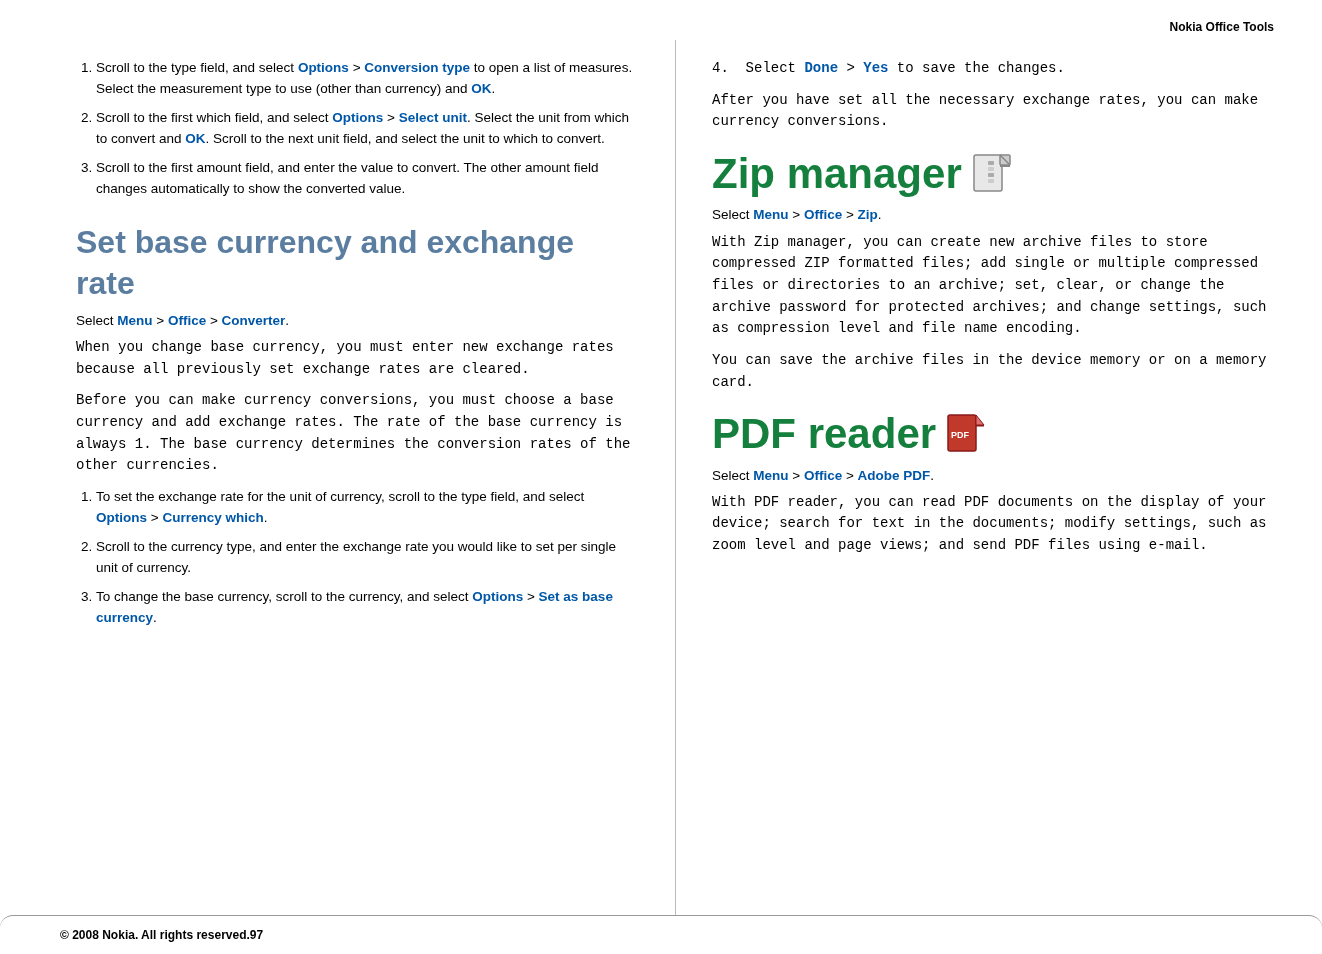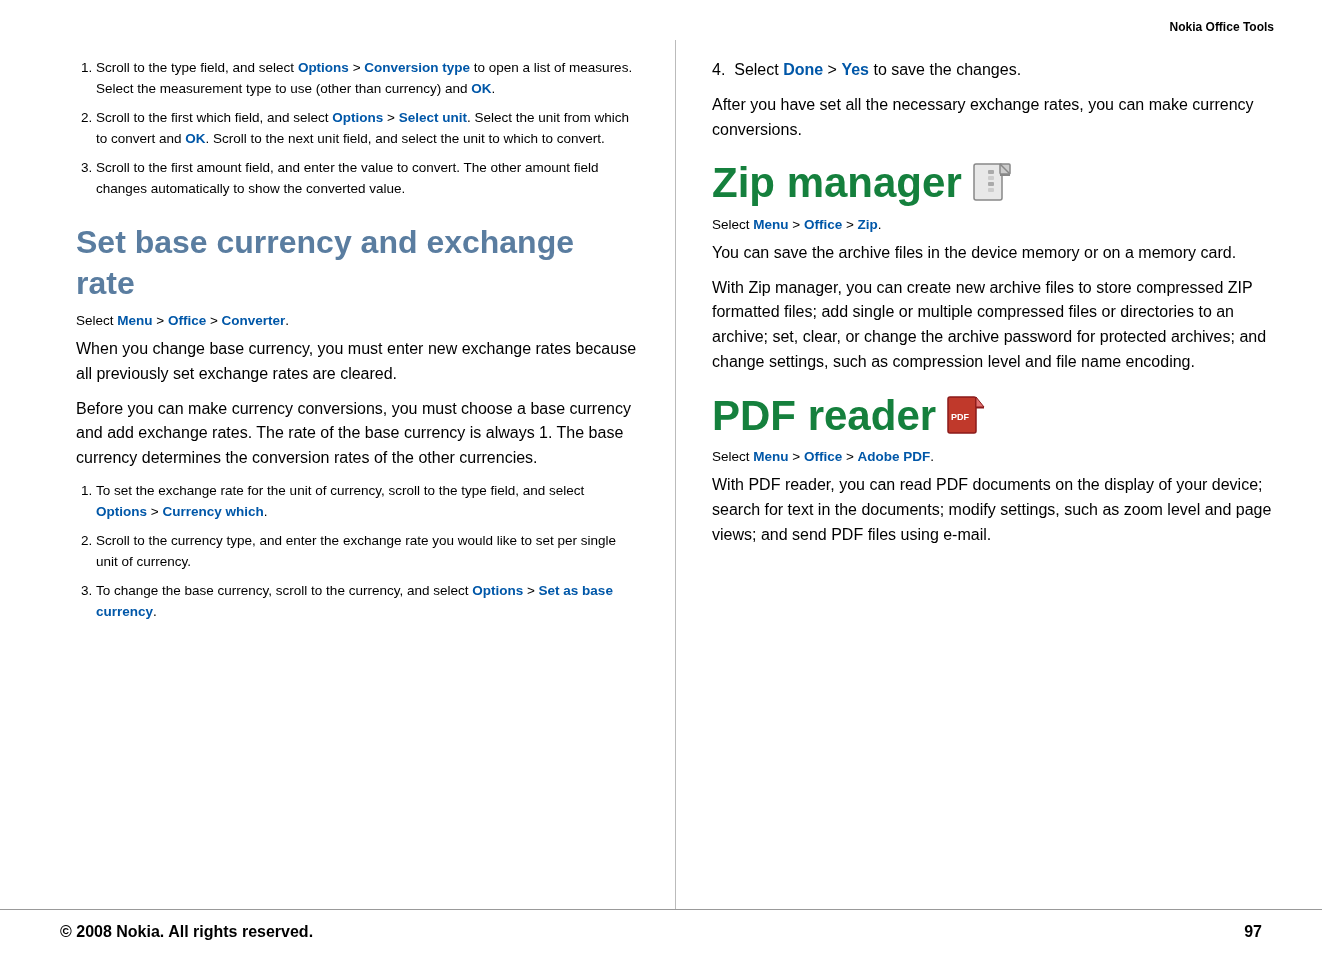--- a/index.html
+++ b/index.html
@@ -37,25 +37,25 @@
       padding: 18px 36px 18px 60px;
       border-right: 1px solid #bbb;
     }
     .right-col {
       flex: 1;
       padding: 18px 48px 18px 36px;
     }
     .footer {
       padding: 10px 60px;
       display: flex;
-      justify-content: space-between;
-      font-size: 16px;
+      font-size: 12px;
       font-weight: bold;
       border-top: 1px solid #999;
       color: #000;
+      border-radius: 13px;
     }
     ol {
       padding-left: 20px;
       margin-bottom: 14px;
     }
     ol li {
       margin-bottom: 8px;
       font-size: 13.5px;
       line-height: 1.55;
     }
@@ -65,23 +65,24 @@
       font-weight: bold;
       color: #5a7da0;
       margin: 22px 0 6px 0;
       line-height: 1.3;
     }
     .select-line {
       font-size: 13.5px;
       margin-bottom: 6px;
     }
     .body-text {
-      font-size: 16px;
+      font-size: 14px;
       line-height: 1.55;
       margin-bottom: 10px;
+      font-family: Liberation Mono, monospace;
     }
     .big-heading {
       font-size: 42px;
       font-weight: bold;
       color: #15803d;
       display: flex;
       align-items: center;
       gap: 8px;
       margin: 18px 0 8px 0;
       line-height: 1.1;
@@ -178,22 +179,22 @@
             <rect x="16" y="20" width="6" height="4" rx="1" fill="#aaa"></rect>
             <rect x="16" y="26" width="6" height="4" rx="1" fill="#ccc"></rect>
           </svg>
         </span>
       </div>
 
       <div class="select-line">
         <span>Select </span><a class="link-blue">Menu</a><span>  &gt;  </span><a class="link-blue">Office</a><span>  &gt;  </span><a class="link-blue">Zip</a><span>.</span>
       </div>
 
+      <p class="body-text">With Zip manager, you can create new archive files to store compressed ZIP formatted files; add single or multiple compressed files or directories to an archive; set, clear, or change the archive password for protected archives; and change settings, such as compression level and file name encoding.</p>
       <p class="body-text">You can save the archive files in the device memory or on a memory card.</p>
-      <p class="body-text">With Zip manager, you can create new archive files to store compressed ZIP formatted files; add single or multiple compressed files or directories to an archive; set, clear, or change the archive password for protected archives; and change settings, such as compression level and file name encoding.</p>
 
       <div class="big-heading">
         <span>PDF reader</span>
         <span class="pdf-icon">
           <svg class="pdf-icon-svg" viewBox="0 0 40 42" fill="none" xmlns="http://www.w3.org/2000/svg">
             <rect x="2" y="2" width="28" height="36" rx="2" fill="#c0392b" stroke="#8b1a1a" stroke-width="1.5"></rect>
             <polygon points="30,2 38,12 30,12" fill="#e07070" stroke="#8b1a1a" stroke-width="1"></polygon>
             <rect x="30" y="12" width="8" height="1.5" fill="#8b1a1a"></rect>
             <text x="5" y="25" font-size="9" font-weight="bold" fill="white" font-family="Arial">PDF</text>
           </svg>

